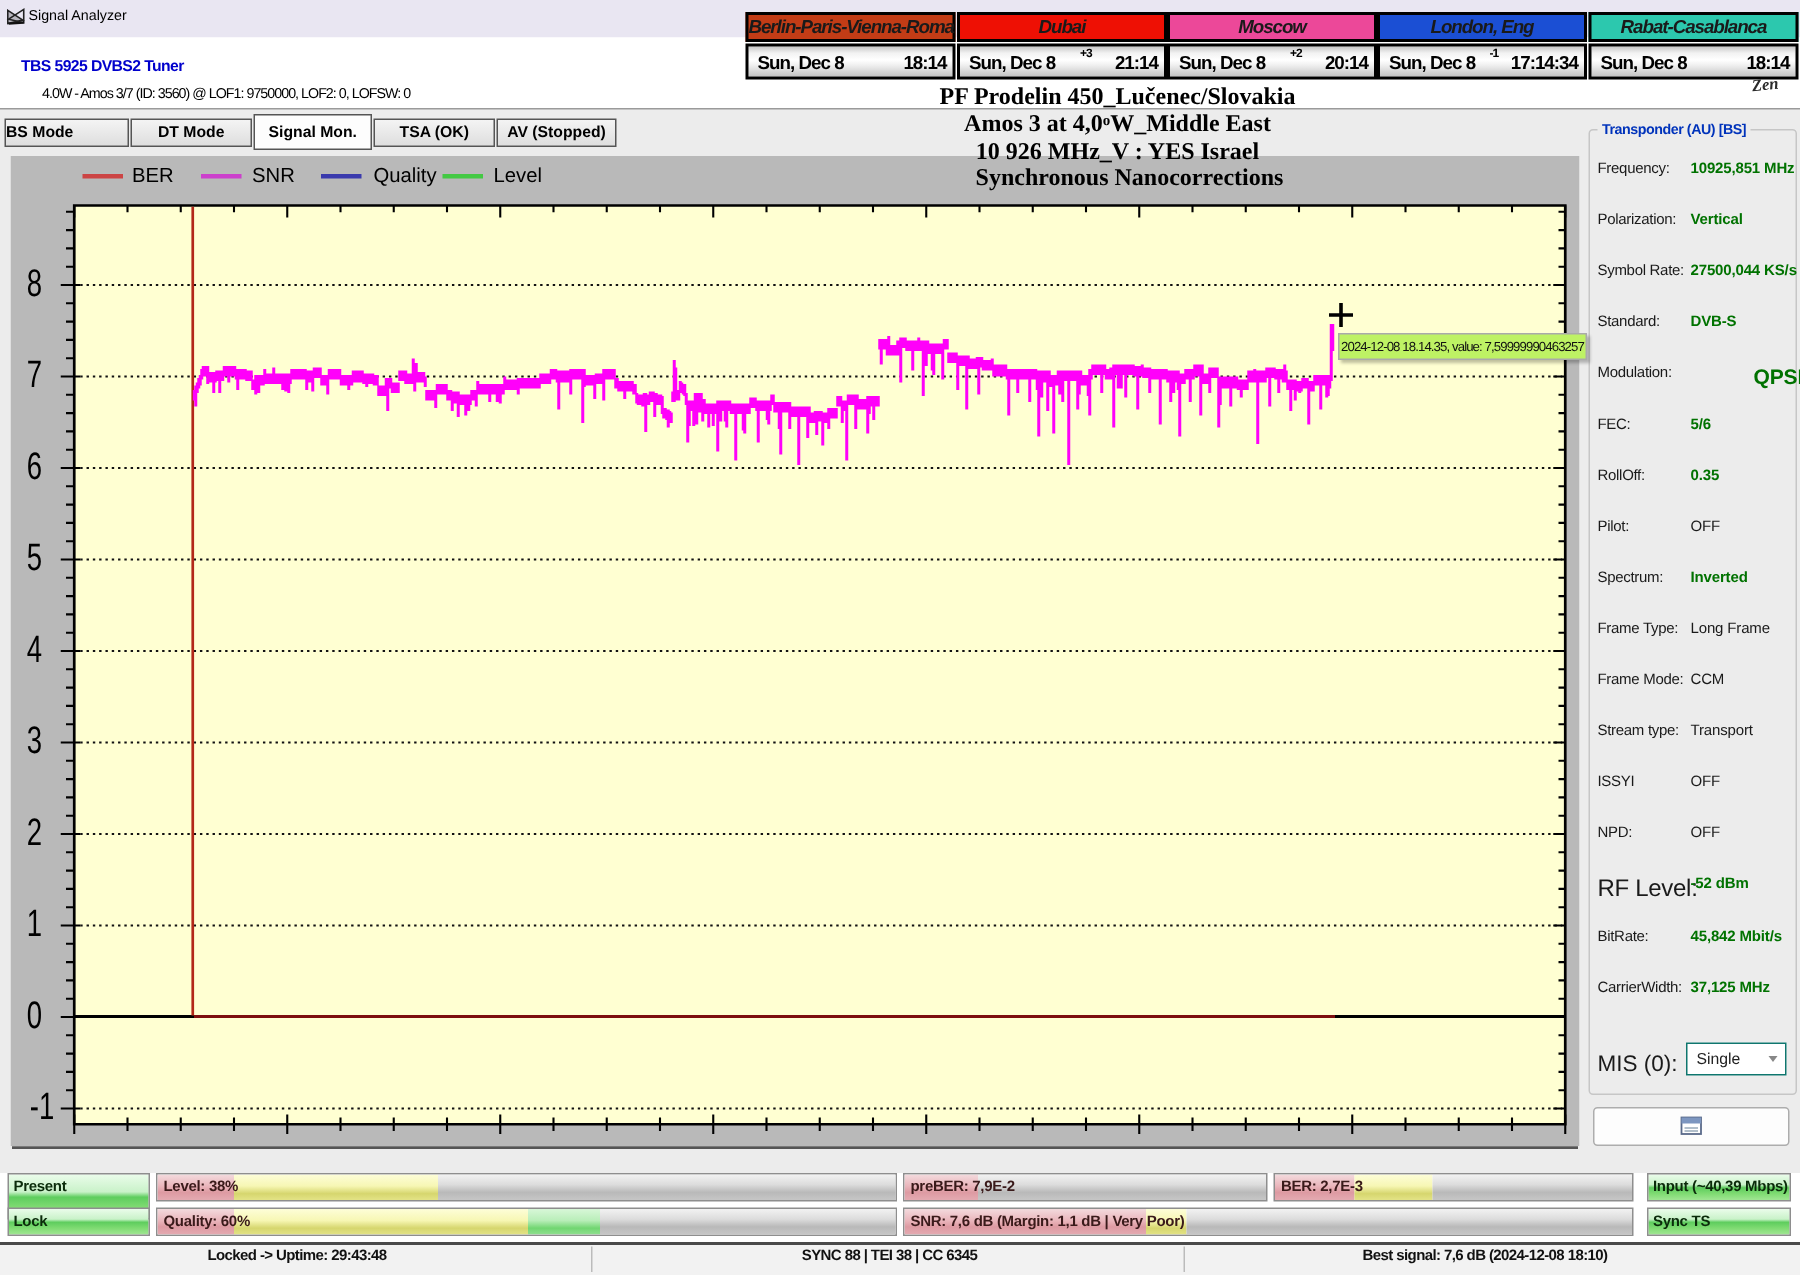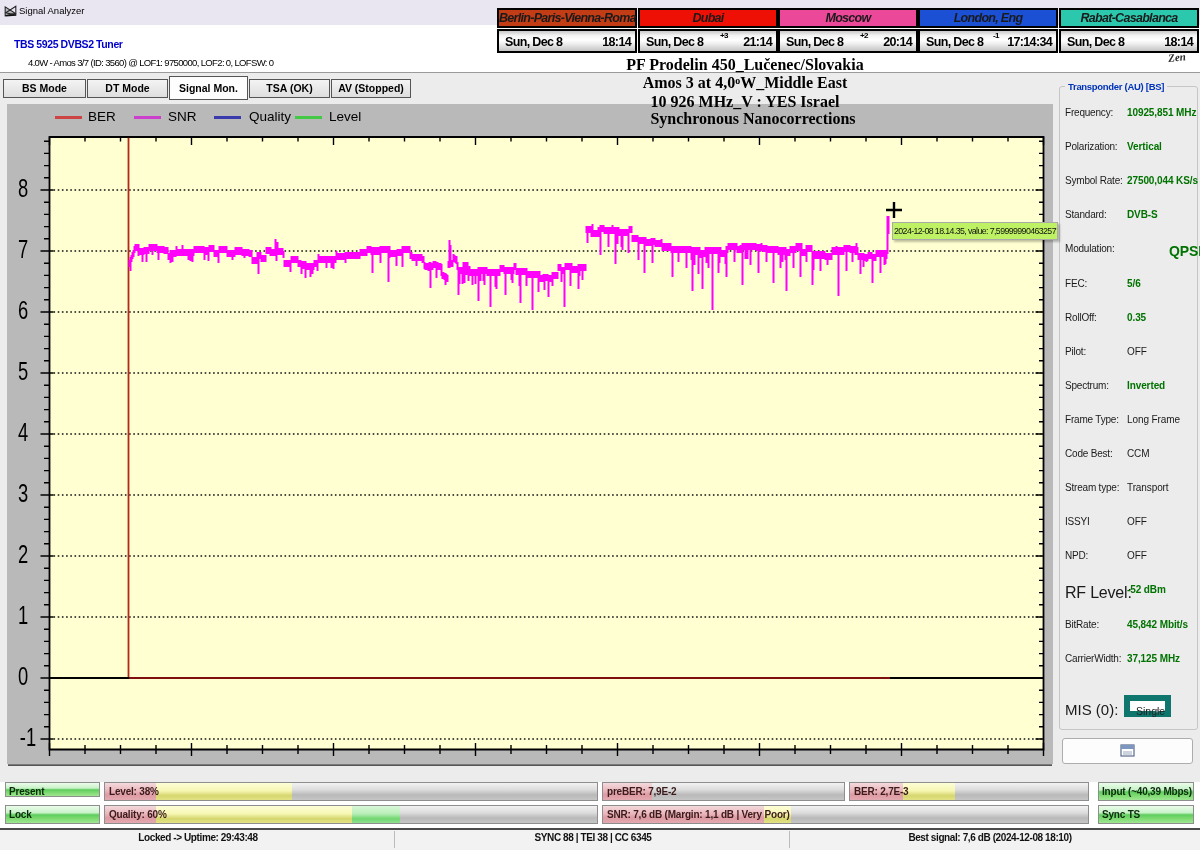--- a/index.html
+++ b/index.html
@@ -14,21 +14,21 @@
 <path d="M3 18 L20 17" stroke="#111" stroke-width="2.5"></path>
 </svg>
 <div style="position:absolute;left:19px;top:5px;font-size:9.5px;color:#000">Signal Analyzer</div>
 
 <div style="position:absolute;left:0;top:25px;width:1200px;height:47px;background:#fff"></div>
 <div style="position:absolute;left:14px;top:38px;font-size:10.5px;letter-spacing:-0.4px;font-weight:bold;color:#0000cc">TBS 5925 DVBS2 Tuner</div>
 <div style="position:absolute;left:28px;top:56.5px;font-size:9.5px;letter-spacing:-0.65px;color:#000">4.0W - Amos 3/7 (ID: 3560) @ LOF1: 9750000, LOF2: 0, LOFSW: 0</div>
 
 <div style="position:absolute;left:0;top:72px;width:1200px;height:709px;background:#ececec;border-top:1px solid #9a9a9a"></div>
 
-<div style="position:absolute;left:3px;top:79px;width:83px;height:19px;background:linear-gradient(180deg,#f4f4f4,#dedede);border:1px solid #555;box-sizing:border-box;text-align:center;font-size:10.5px;font-weight:bold;line-height:17px">BS Mode</div>
+<div style="position:absolute;left:3px;top:79px;width:83px;height:19px;background:linear-gradient(180deg,#f4f4f4,#dedede);border:1px solid #555;box-sizing:border-box;font-size:10.5px;font-weight:bold;line-height:17px">BS Mode</div>
 <div style="position:absolute;left:87px;top:79px;width:81px;height:19px;background:linear-gradient(180deg,#f4f4f4,#dedede);border:1px solid #555;box-sizing:border-box;text-align:center;font-size:10.5px;font-weight:bold;line-height:17px">DT Mode</div>
 <div style="position:absolute;left:169px;top:76px;width:79px;height:24px;background:#fdfdfd;border:1px solid #555;box-sizing:border-box;text-align:center;font-size:10.5px;font-weight:bold;line-height:23px;z-index:3">Signal Mon.</div>
 <div style="position:absolute;left:249px;top:79px;width:81px;height:19px;background:linear-gradient(180deg,#f4f4f4,#dedede);border:1px solid #555;box-sizing:border-box;text-align:center;font-size:10.5px;font-weight:bold;line-height:17px">TSA (OK)</div>
 <div style="position:absolute;left:331px;top:79px;width:80px;height:19px;background:linear-gradient(180deg,#f4f4f4,#dedede);border:1px solid #555;box-sizing:border-box;text-align:center;font-size:10.5px;font-weight:bold;line-height:17px">AV (Stopped)</div>
 
 <svg width="1046" height="662" viewBox="7 104 1046 662" style="position:absolute;left:7px;top:104px">
 <rect x="7" y="104" width="1046" height="660" fill="#b9b9b9"></rect>
 <rect x="49.5" y="137" width="994.0" height="612.5" fill="#ffffd2"></rect>
 <path d="M53.5 739.0H1041.5M53.5 678.0H1041.5M53.5 617.0H1041.5M53.5 556.0H1041.5M53.5 495.0H1041.5M53.5 434.0H1041.5M53.5 373.0H1041.5M53.5 312.0H1041.5M53.5 251.0H1041.5M53.5 190.0H1041.5" stroke="#111" stroke-width="1.3" stroke-dasharray="1.6 2.6" fill="none"></path>
 <path d="M49.5 749.5V137H1043.5V749.5Z" stroke="#000" stroke-width="1.8" fill="none"></path>
@@ -111,45 +111,45 @@
 <div style="position:absolute;left:1065px;top:278px;font-size:10px;letter-spacing:-0.2px;color:#1a1a1a;white-space:nowrap">FEC:</div>
 <div style="position:absolute;left:1127px;top:278px;font-size:10px;letter-spacing:-0.1px;color:#007200;font-weight:bold;white-space:nowrap">5/6</div>
 <div style="position:absolute;left:1065px;top:312px;font-size:10px;letter-spacing:-0.2px;color:#1a1a1a;white-space:nowrap">RollOff:</div>
 <div style="position:absolute;left:1127px;top:312px;font-size:10px;letter-spacing:-0.1px;color:#007200;font-weight:bold;white-space:nowrap">0.35</div>
 <div style="position:absolute;left:1065px;top:346px;font-size:10px;letter-spacing:-0.2px;color:#1a1a1a;white-space:nowrap">Pilot:</div>
 <div style="position:absolute;left:1127px;top:346px;font-size:10px;letter-spacing:-0.1px;color:#1a1a1a;white-space:nowrap">OFF</div>
 <div style="position:absolute;left:1065px;top:380px;font-size:10px;letter-spacing:-0.2px;color:#1a1a1a;white-space:nowrap">Spectrum:</div>
 <div style="position:absolute;left:1127px;top:380px;font-size:10px;letter-spacing:-0.1px;color:#007200;font-weight:bold;white-space:nowrap">Inverted</div>
 <div style="position:absolute;left:1065px;top:414px;font-size:10px;letter-spacing:-0.2px;color:#1a1a1a;white-space:nowrap">Frame Type:</div>
 <div style="position:absolute;left:1127px;top:414px;font-size:10px;letter-spacing:-0.1px;color:#1a1a1a;white-space:nowrap">Long Frame</div>
-<div style="position:absolute;left:1065px;top:448px;font-size:10px;letter-spacing:-0.2px;color:#1a1a1a;white-space:nowrap">Code Best:</div>
+<div style="position:absolute;left:1065px;top:448px;font-size:10px;letter-spacing:-0.2px;color:#1a1a1a;white-space:nowrap">Frame Mode:</div>
 <div style="position:absolute;left:1127px;top:448px;font-size:10px;letter-spacing:-0.1px;color:#1a1a1a;white-space:nowrap">CCM</div>
 <div style="position:absolute;left:1065px;top:482px;font-size:10px;letter-spacing:-0.2px;color:#1a1a1a;white-space:nowrap">Stream type:</div>
 <div style="position:absolute;left:1127px;top:482px;font-size:10px;letter-spacing:-0.1px;color:#1a1a1a;white-space:nowrap">Transport</div>
 <div style="position:absolute;left:1065px;top:516px;font-size:10px;letter-spacing:-0.2px;color:#1a1a1a;white-space:nowrap">ISSYI</div>
 <div style="position:absolute;left:1127px;top:516px;font-size:10px;letter-spacing:-0.1px;color:#1a1a1a;white-space:nowrap">OFF</div>
 <div style="position:absolute;left:1065px;top:550px;font-size:10px;letter-spacing:-0.2px;color:#1a1a1a;white-space:nowrap">NPD:</div>
 <div style="position:absolute;left:1127px;top:550px;font-size:10px;letter-spacing:-0.1px;color:#1a1a1a;white-space:nowrap">OFF</div>
 <div style="position:absolute;left:1065px;top:584px;font-size:16px;letter-spacing:-0.2px;color:#1a1a1a;white-space:nowrap">RF Level:</div>
 <div style="position:absolute;left:1127px;top:584px;font-size:10px;letter-spacing:-0.1px;color:#007200;font-weight:bold;white-space:nowrap">-52 dBm</div>
 <div style="position:absolute;left:1065px;top:619px;font-size:10px;letter-spacing:-0.2px;color:#1a1a1a;white-space:nowrap">BitRate:</div>
 <div style="position:absolute;left:1127px;top:619px;font-size:10px;letter-spacing:-0.1px;color:#007200;font-weight:bold;white-space:nowrap">45,842 Mbit/s</div>
 <div style="position:absolute;left:1065px;top:653px;font-size:10px;letter-spacing:-0.2px;color:#1a1a1a;white-space:nowrap">CarrierWidth:</div>
 <div style="position:absolute;left:1127px;top:653px;font-size:10px;letter-spacing:-0.1px;color:#007200;font-weight:bold;white-space:nowrap">37,125 MHz</div>
 <div style="position:absolute;left:1065px;top:701px;font-size:15px;color:#1a1a1a">MIS (0):</div>
-<div style="position:absolute;left:1124px;top:695px;width:47px;height:22px;background:#fff;border:6px solid #0f766e;box-sizing:border-box;font-size:10.5px;color:#222;line-height:20px;padding-left:6px">Single<span style="position:absolute;right:5px;top:8px;width:0;height:0;border-left:3.5px solid transparent;border-right:3.5px solid transparent;border-top:4px solid #888"></span></div>
+<div style="position:absolute;left:1124px;top:695px;width:67px;height:22px;background:#fff;border:1px solid #0f766e;box-sizing:border-box;font-size:10.5px;color:#222;line-height:20px;padding-left:6px">Single<span style="position:absolute;right:5px;top:8px;width:0;height:0;border-left:3.5px solid transparent;border-right:3.5px solid transparent;border-top:4px solid #888"></span></div>
 
 <div style="position:absolute;left:1062px;top:738px;width:131px;height:26px;background:#fdfdfd;border:1px solid #adadad;border-radius:3px;box-sizing:border-box"></div>
 <svg width="16" height="14" viewBox="0 0 16 14" style="position:absolute;left:1120px;top:744px">
 <rect x="1" y="1" width="13" height="11" fill="#fff" stroke="#5a6a8a" stroke-width="1.2"></rect>
 <rect x="1" y="1" width="13" height="4" fill="#7d96c0"></rect>
 <path d="M3 8 H12 M3 10 H12" stroke="#9ab" stroke-width="1"></path>
 </svg>
 
-<div style="position:absolute;left:5px;top:782px;width:95px;height:15px;box-sizing:border-box;border:1px solid #8e8e8e;background:linear-gradient(180deg,#eafcea 0%,#c9f2c9 40%,#5ecd5e 52%,#7fdb72 75%,#a0e693 100%);font-size:10px;font-weight:bold;letter-spacing:-0.2px;color:#063;line-height:18px;white-space:nowrap"><span style="color:#0b2b0b;padding-left:3px">Present</span></div>
+<div style="position:absolute;left:5px;top:782px;width:95px;height:31px;box-sizing:border-box;border:1px solid #8e8e8e;background:linear-gradient(180deg,#eafcea 0%,#c9f2c9 40%,#5ecd5e 52%,#7fdb72 75%,#a0e693 100%);font-size:10px;font-weight:bold;letter-spacing:-0.2px;color:#063;line-height:18px;white-space:nowrap"><span style="color:#0b2b0b;padding-left:3px">Present</span></div>
 <div style="position:absolute;left:5px;top:805px;width:95px;height:19px;box-sizing:border-box;border:1px solid #8e8e8e;background:linear-gradient(180deg,#eafcea 0%,#c9f2c9 40%,#5ecd5e 52%,#7fdb72 75%,#a0e693 100%);font-size:10px;font-weight:bold;letter-spacing:-0.2px;color:#063;line-height:18px;white-space:nowrap"><span style="color:#0b2b0b;padding-left:3px">Lock</span></div>
 <div style="position:absolute;left:104px;top:782px;width:494px;height:19px;box-sizing:border-box;border:1px solid #8e8e8e;overflow:hidden">
     <div style="position:absolute;left:0px;top:0;width:51px;height:100%;background:linear-gradient(180deg,#f3dadd 0%,#eab6bc 45%,#dd9aa2 70%,#e4aab1 100%)"></div>
     <div style="position:absolute;left:51px;top:0;width:136px;height:100%;background:linear-gradient(180deg,#fdfdd8 0%,#f7f7b4 45%,#d6d66e 75%,#e3e386 100%)"></div>
     <div style="position:absolute;left:187px;top:0;width:307px;height:100%;background:linear-gradient(180deg,#f2f2f2 0%,#dcdcdc 40%,#b9b9b9 70%,#c6c6c6 100%)"></div>
     <span style="position:absolute;left:4px;top:0px;font-size:10px;letter-spacing:-0.2px;font-weight:bold;color:#3a1a1a;line-height:18px;white-space:nowrap">Level: 38%</span>
   </div>
 <div style="position:absolute;left:104px;top:805px;width:494px;height:19px;box-sizing:border-box;border:1px solid #8e8e8e;overflow:hidden">
     <div style="position:absolute;left:0px;top:0;width:51px;height:100%;background:linear-gradient(180deg,#f3dadd 0%,#eab6bc 45%,#dd9aa2 70%,#e4aab1 100%)"></div>
     <div style="position:absolute;left:51px;top:0;width:196px;height:100%;background:linear-gradient(180deg,#fdfdd8 0%,#f7f7b4 45%,#d6d66e 75%,#e3e386 100%)"></div>

